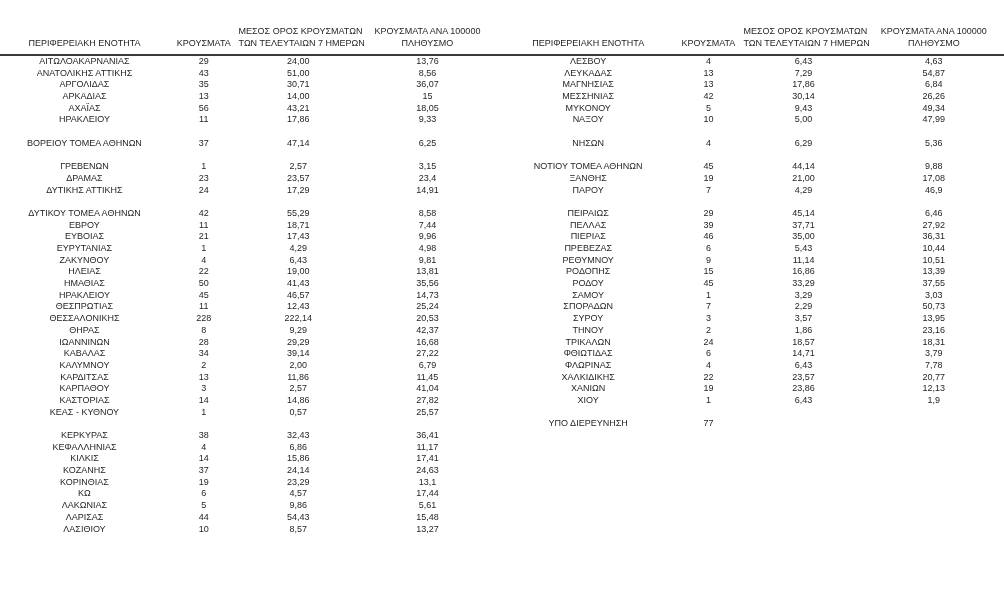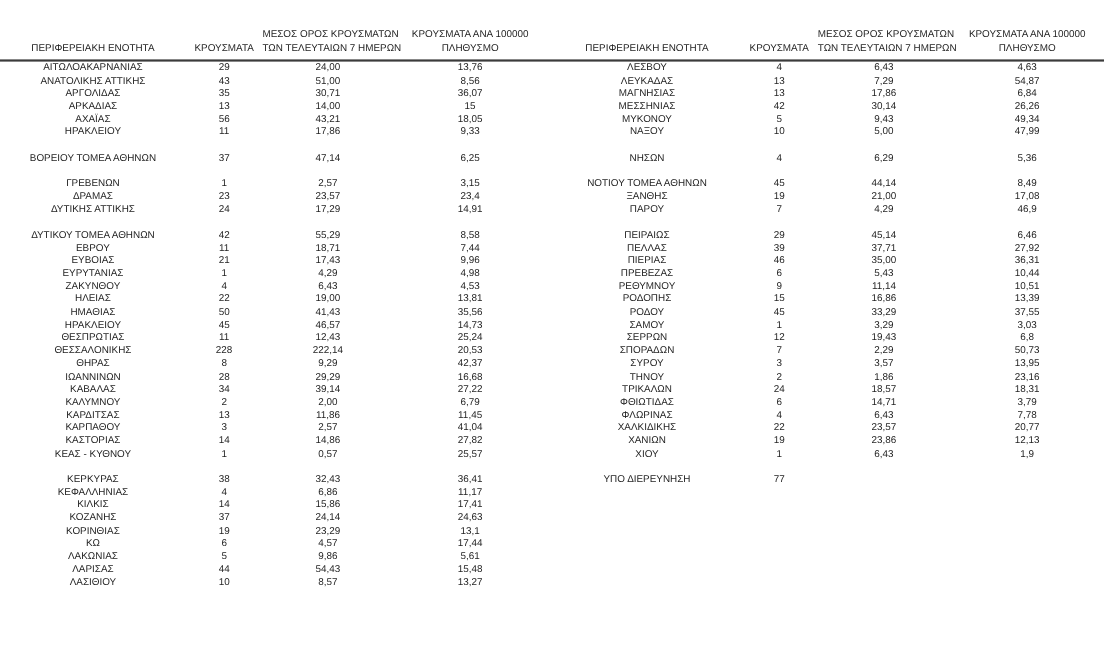--- a/index.html
+++ b/index.html
@@ -137,21 +137,21 @@
         <div class="row">
           <div class="cell">ΕΥΡΥΤΑΝΙΑΣ</div>
           <div class="cell">1</div>
           <div class="cell">4,29</div>
           <div class="cell">4,98</div>
         </div>
         <div class="row">
           <div class="cell">ΖΑΚΥΝΘΟΥ</div>
           <div class="cell">4</div>
           <div class="cell">6,43</div>
-          <div class="cell">4,53</div>
+          <div class="cell">9,81</div>
         </div>
         <div class="row">
           <div class="cell">ΗΛΕΙΑΣ</div>
           <div class="cell">22</div>
           <div class="cell">19,00</div>
           <div class="cell">13,81</div>
         </div>
         <div class="row">
           <div class="cell">ΗΜΑΘΙΑΣ</div>
           <div class="cell">50</div>
@@ -341,21 +341,21 @@
           <div class="cell">ΝΗΣΩΝ</div>
           <div class="cell">4</div>
           <div class="cell">6,29</div>
           <div class="cell">5,36</div>
         </div>
         <div class="row spacer"></div>
         <div class="row">
           <div class="cell">ΝΟΤΙΟΥ ΤΟΜΕΑ ΑΘΗΝΩΝ</div>
           <div class="cell">45</div>
           <div class="cell">44,14</div>
-          <div class="cell">8,49</div>
+          <div class="cell">9,88</div>
         </div>
         <div class="row">
           <div class="cell">ΞΑΝΘΗΣ</div>
           <div class="cell">19</div>
           <div class="cell">21,00</div>
           <div class="cell">17,08</div>
         </div>
         <div class="row">
           <div class="cell">ΠΑΡΟΥ</div>
           <div class="cell">7</div>
@@ -403,26 +403,20 @@
           <div class="cell">ΡΟΔΟΥ</div>
           <div class="cell">45</div>
           <div class="cell">33,29</div>
           <div class="cell">37,55</div>
         </div>
         <div class="row">
           <div class="cell">ΣΑΜΟΥ</div>
           <div class="cell">1</div>
           <div class="cell">3,29</div>
           <div class="cell">3,03</div>
-        </div>
-        <div class="row">
-          <div class="cell">ΣΕΡΡΩΝ</div>
-          <div class="cell">12</div>
-          <div class="cell">19,43</div>
-          <div class="cell">6,8</div>
         </div>
         <div class="row">
           <div class="cell">ΣΠΟΡΑΔΩΝ</div>
           <div class="cell">7</div>
           <div class="cell">2,29</div>
           <div class="cell">50,73</div>
         </div>
         <div class="row">
           <div class="cell">ΣΥΡΟΥ</div>
           <div class="cell">3</div>

